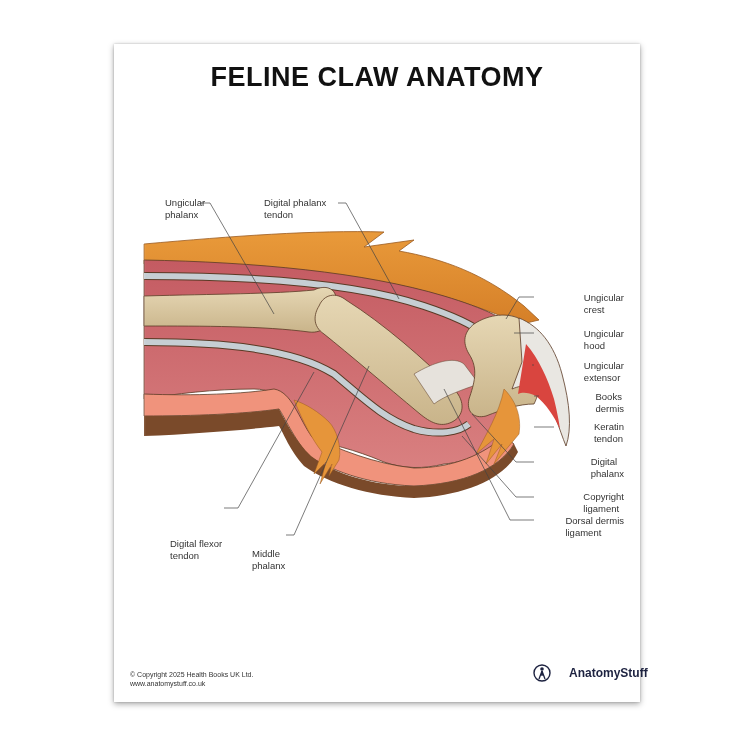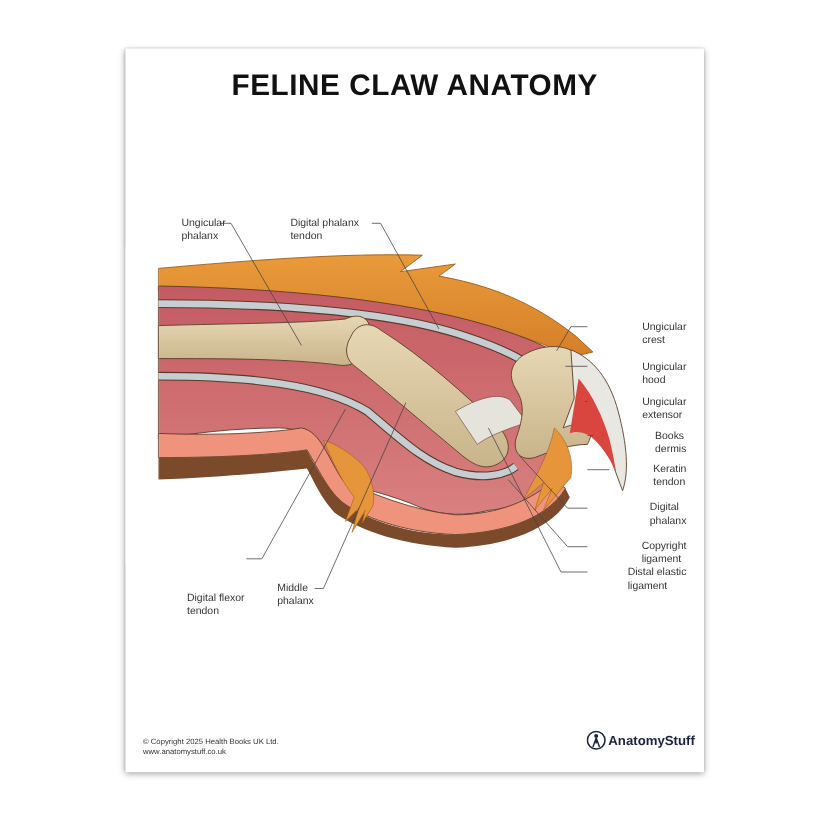--- a/index.html
+++ b/index.html
@@ -7,21 +7,21 @@
   .poster { position:absolute; left:114px; top:44px; width:526px; height:658px; background:#ffffff;
             box-shadow: 0 2px 6px rgba(0,0,0,0.35), 0 0 2px rgba(0,0,0,0.2); }
   .title { position:absolute; left:0; top:18px; width:526px; text-align:center; font-weight:bold; font-size:27px;
            letter-spacing:0.5px; color:#111; font-family:"Liberation Sans", sans-serif; }
   svg.art { position:absolute; left:0; top:0; }
   .label { position:absolute; font-size:9.5px; line-height:11.5px; color:#333; font-family:"Liberation Sans", sans-serif; white-space:nowrap; }
   .label.right { }
   .label span { display:block; }
   .footer-left { position:absolute; left:16px; top:626px; font-size:7px; line-height:9px; color:#333; }
   .footer-left span { display:block; }
-  .brand { position:absolute; left:419px; top:620px; display:flex; align-items:center; gap:2px; }
+  .brand { position:absolute; left:419px; top:620px; display:flex; align-items:center; gap:18px; }
   .brand-text { font-weight:bold; font-size:12px; color:#1d2240; }
 </style>
 </head>
 <body>
 
 <div class="poster">
   <div class="title">FELINE CLAW ANATOMY</div>
 
   <svg class="art" width="526" height="658" viewBox="0 0 526 658">
     <defs>
@@ -118,28 +118,28 @@
   </div>
   <div class="label right" style="right:16px; top:412px;">
     <span>Digital</span>
       <span>phalanx</span>
   </div>
   <div class="label right" style="right:16px; top:447px;">
     <span>Copyright</span>
       <span>ligament</span>
   </div>
   <div class="label right" style="right:16px; top:471px;">
-    <span>Distal elastic</span>
+    <span>Dorsal dermis</span>
       <span>ligament</span>
   </div>
   <div class="label" style="left:56px; top:458px;margin-top:36px;">
     <span>Digital flexor</span>
       <span>tendon</span>
   </div>
-  <div class="label" style="left:138px; top:485px;">
+  <div class="label" style="left:138px; top:504px;">
     <span>Middle</span>
       <span>phalanx</span>
   </div>
 
   <div class="footer-left">
     <span>© Copyright 2025 Health Books UK Ltd.</span>
     <span>www.anatomystuff.co.uk</span>
   </div>
   <div class="brand">
     <svg width="18" height="18" viewBox="0 0 18 18">

